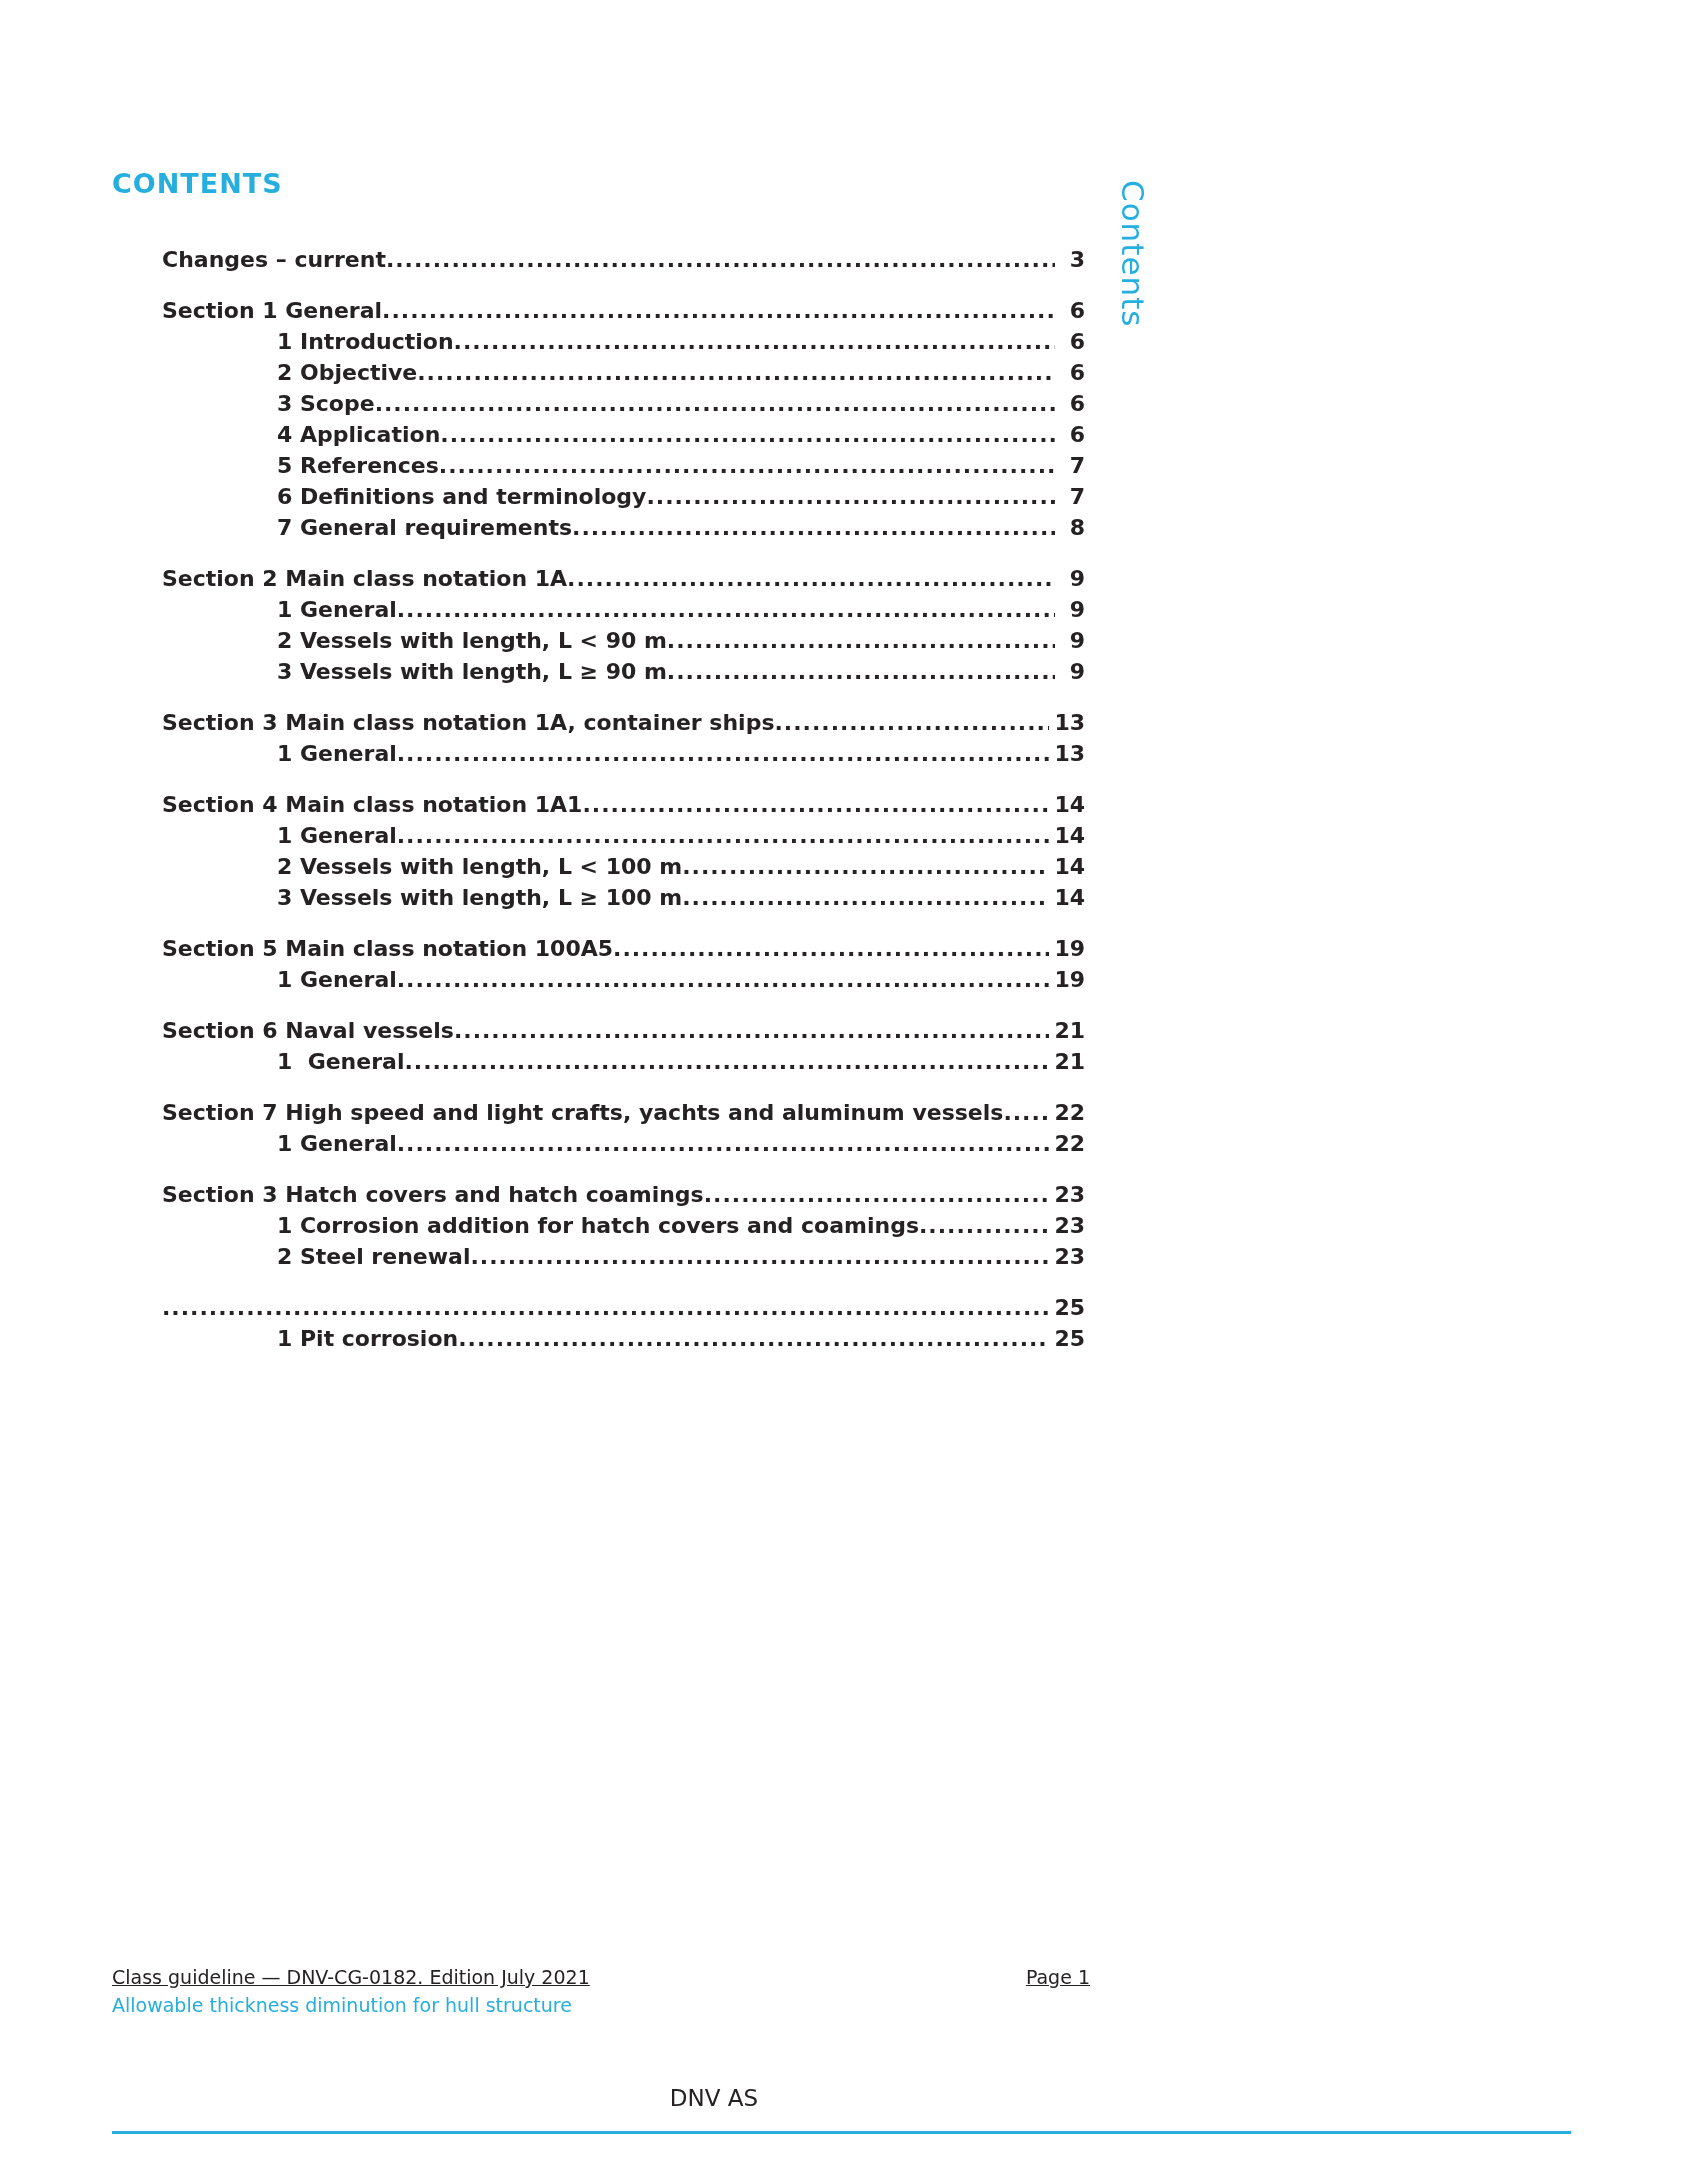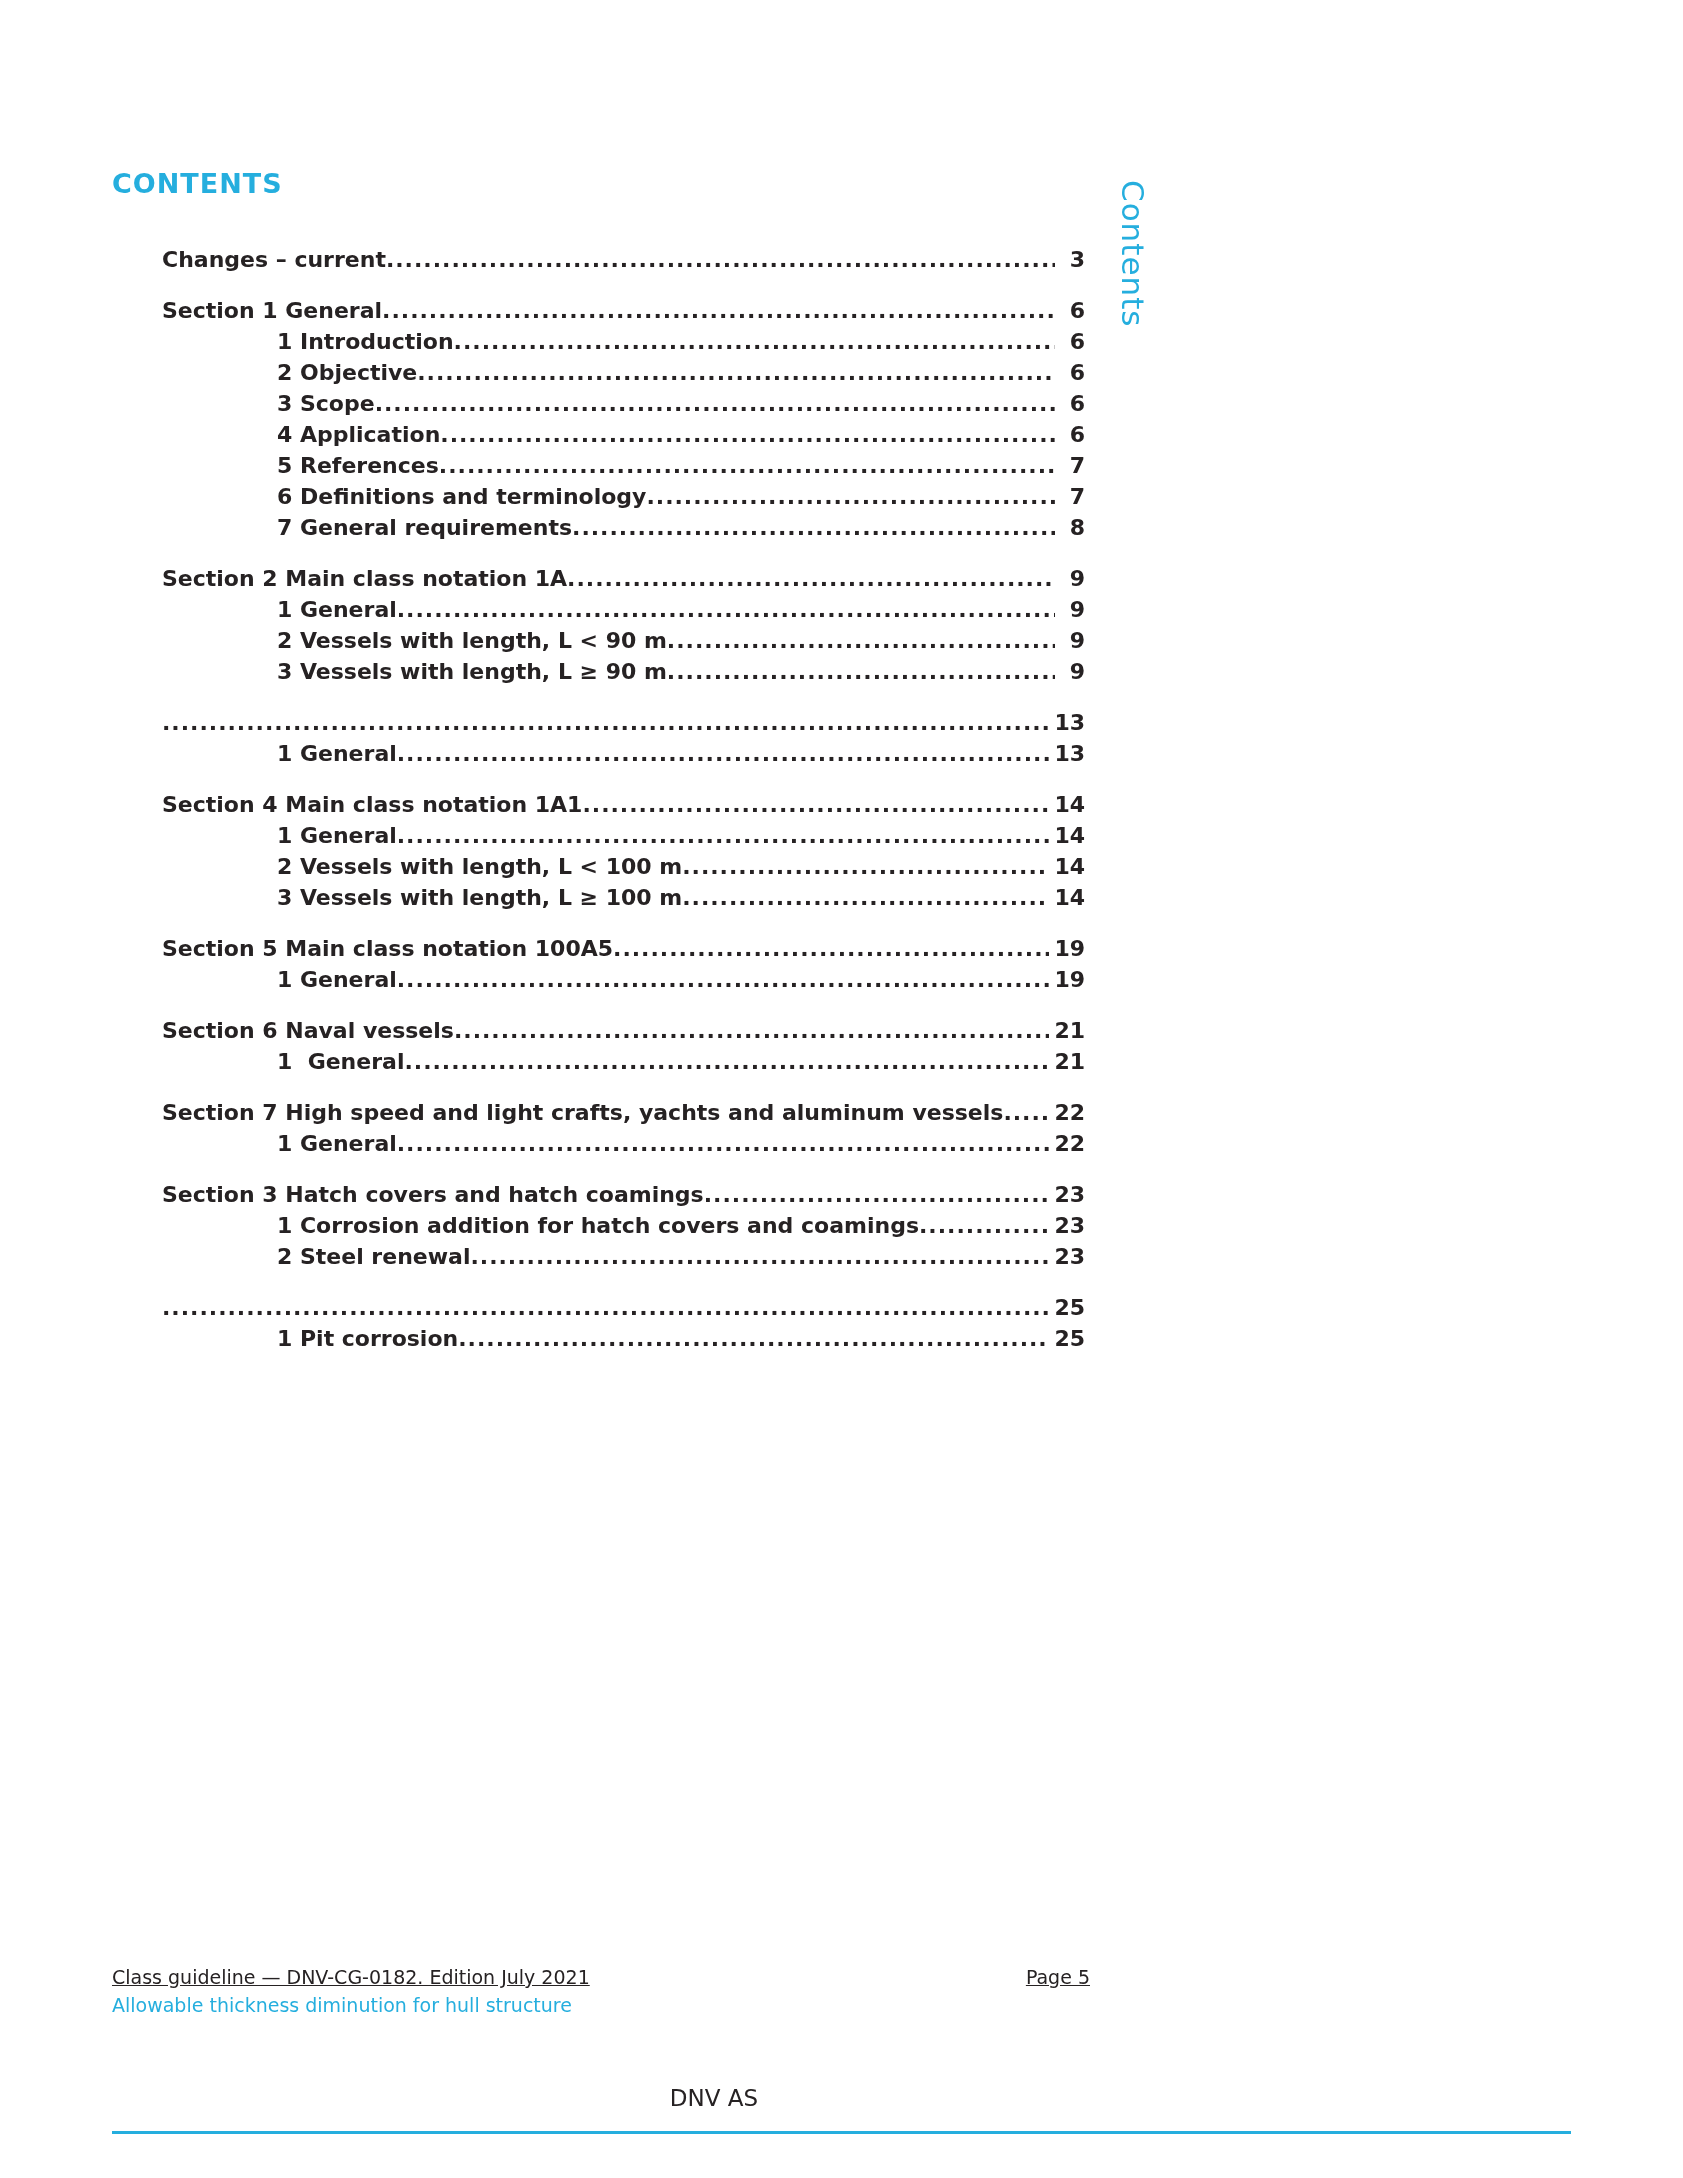--- a/index.html
+++ b/index.html
@@ -140,20 +140,21 @@
           <span class="toc-page">9</span>
         </div>
         <div class="toc-row indent">
           <span class="toc-label">3 Vessels with length, L ≥ 90 m</span>
           <span class="toc-dots"></span>
           <span class="toc-page">9</span>
         </div>
       </div>
       <div class="toc-group">
         <div class="toc-row">
+          <span class="toc-label">Section 3 Main class notation 1A, container ships</span>
           <span class="toc-dots"></span>
           <span class="toc-page">13</span>
         </div>
         <div class="toc-row indent">
           <span class="toc-label">1 General</span>
           <span class="toc-dots"></span>
           <span class="toc-page">13</span>
         </div>
       </div>
       <div class="toc-group">
@@ -239,21 +240,21 @@
         <div class="toc-row indent">
           <span class="toc-label">1 Pit corrosion</span>
           <span class="toc-dots"></span>
           <span class="toc-page">25</span>
         </div>
       </div>
     </div>
 
   <div class="footer-line1">
     <span>Class guideline — DNV-CG-0182. Edition July 2021</span>
-    <span>Page 5</span>
+    <span>Page 1</span>
   </div>
   <div class="footer-line2">Allowable thickness diminution for hull structure</div>
   <div class="publisher">DNV AS</div>
   <div class="bottom-rule"></div>
 
   <div class="watermark">
     
     
   </div>
 

